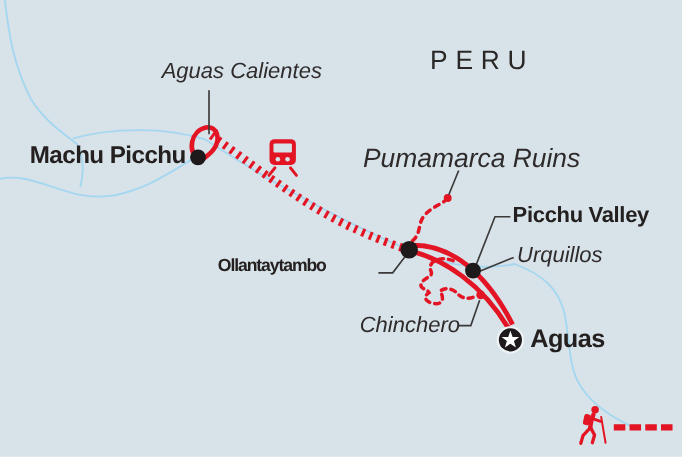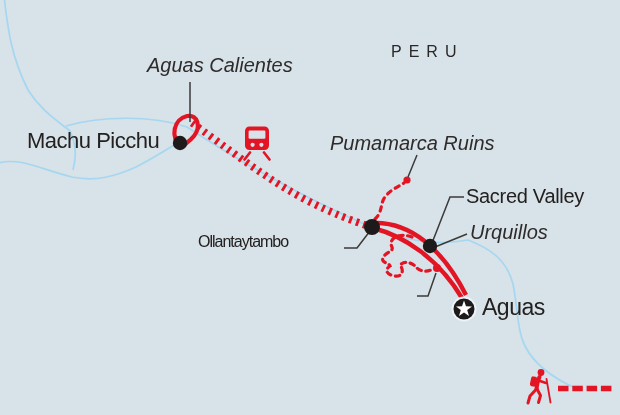--- a/index.html
+++ b/index.html
@@ -5,21 +5,21 @@
   html,body{margin:0;padding:0;}
   #map-canvas{
     position:relative;
     width:620px;height:415px;
     background:#d7e2e9;
     overflow:hidden;
     font-family:"Liberation Sans", sans-serif;
   }
   #map-svg{position:absolute;left:0;top:0;}
   .label{position:absolute;color:#24201f;white-space:nowrap;line-height:1;}
-  .label.bold{font-weight:400;}
+  .label.bold{font-weight:700;}
   .label.italic{font-style:italic;font-weight:400;color:#2e2b2a;}
   .label.country{font-weight:400;letter-spacing:7px;color:#2a2827;}
 </style>
 </head>
 <body>
 
 <div id="map-canvas">
 
   <svg id="map-svg" width="620" height="415" viewBox="0 0 620 415">
 
@@ -78,29 +78,30 @@
         <rect x="530.5" y="376.5" width="6" height="10" rx="2" stroke="none" transform="rotate(12 533.5 381.5)"></rect>
         <path d="M 536.5,389 L 530,396 L 528,403" fill="none" stroke-width="3" stroke-linecap="round" stroke-linejoin="round"></path>
         <path d="M 537,389 L 540.5,395.5 L 538.5,402.5" fill="none" stroke-width="3" stroke-linecap="round" stroke-linejoin="round"></path>
         <path d="M 540,381 L 546,383" fill="none" stroke-width="2.6" stroke-linecap="round"></path>
         <path d="M 546.5,379 L 550.5,402.5" fill="none" stroke-width="1.8" stroke-linecap="round"></path>
       </g>
       <path d="M 558,388.5 L 612,388.5" stroke="#e31524" stroke-width="5.6" stroke-dasharray="10.5 3.8" fill="none"></path>
     </g>
   </svg>
 
-  <div class="label country" style="left:391px;top:44px;font-size:16px;">PERU</div>
+  <div class="label country" style="left:391px;top:44px;font-size:24px;">PERU</div>
 
   <div class="label italic" style="left:112px;top:55px;font-size:20px;margin-left:35px;">Aguas Calientes</div>
 
   <div class="label bold" style="left:27px;top:130px;font-size:22px;letter-spacing:-0.5px;">Machu Picchu</div>
 
-  <div class="label italic" style="left:330px;top:133px;font-size:20px;">Pumamarca Ruins</div>
+  <div class="label italic" style="left:330px;top:133px;font-size:24px;">Pumamarca Ruins</div>
 
-  <div class="label bold" style="left:466px;top:186px;font-size:20px;letter-spacing:-0.3px;">Sacred Valley</div>
+  <div class="label bold" style="left:466px;top:186px;font-size:20px;letter-spacing:-0.3px;">Picchu Valley</div>
 
   <div class="label italic" style="left:470px;top:222px;font-size:20px;">Urquillos</div>
 
   <div class="label bold" style="left:198px;top:234px;font-size:16px;letter-spacing:-1px;">Ollantaytambo</div>
 
+  <div class="label italic" style="left:327px;top:286px;font-size:20px;">Chinchero</div>
 
   <div class="label bold" style="left:482px;top:296px;font-size:23px;letter-spacing:-0.5px;">Aguas</div>
 </div>
 
 </body></html>

